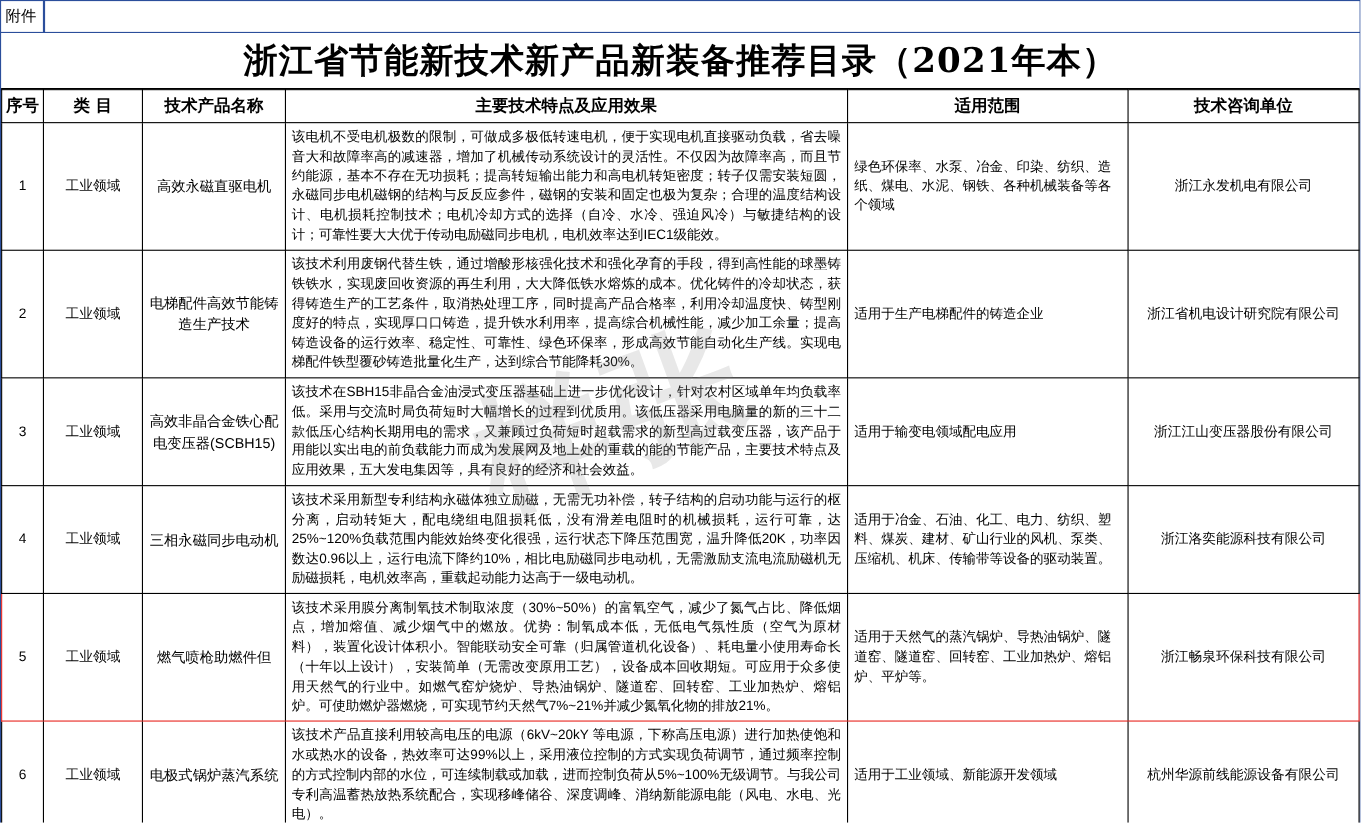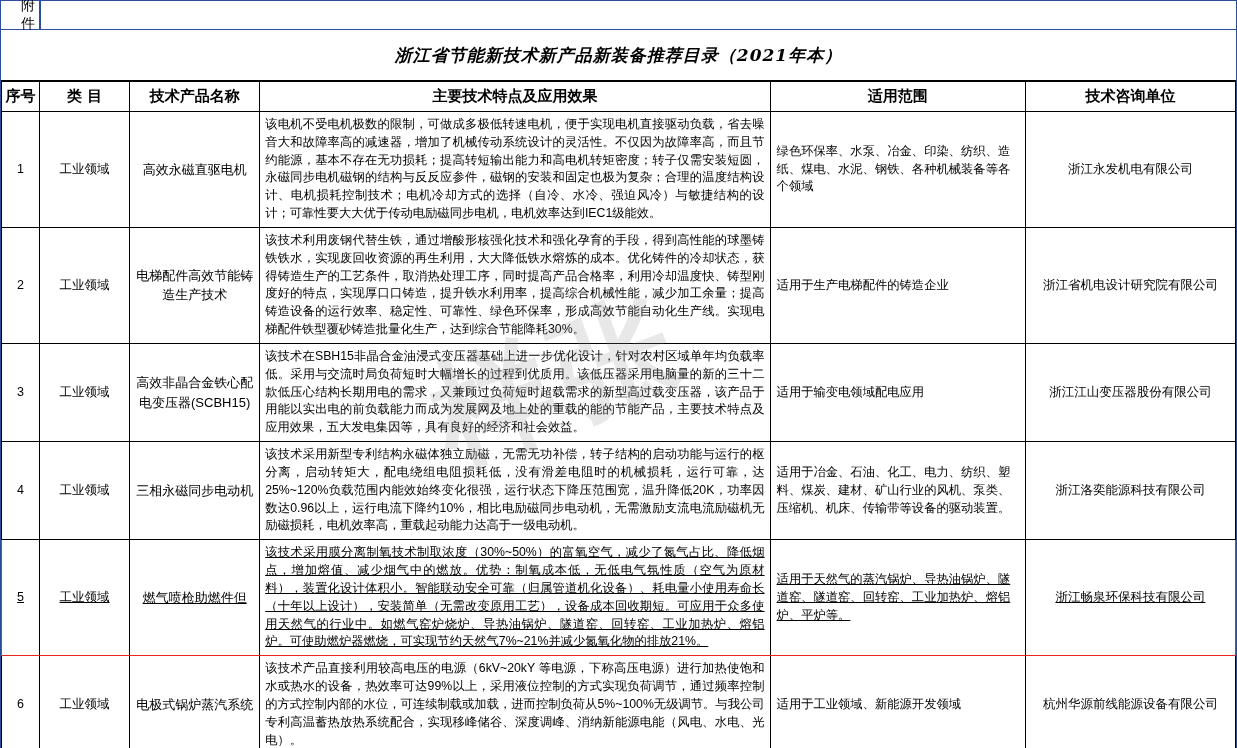--- a/index.html
+++ b/index.html
@@ -26,21 +26,21 @@
     height: 30px;
     box-sizing: border-box;
   }
   .attach-cell {
     border: 1px solid #2b4e9b;
     border-right: none;
     box-sizing: border-box;
     height: 30px;
     display: flex;
     align-items: center;
-    padding-left: 20px;
+    padding-left: 4px;
     font-size: 14px;
   }
   .attach-label {
     width: 40px;
     border-right: 1px solid #2b4e9b;
     justify-content: flex-start;
   }
   .attach-blank {
     flex: 1;
     border-right: 1px solid #2b4e9b;
@@ -56,26 +56,25 @@
   }
   .title-band {
     height: 50px;
     display: flex;
     align-items: center;
     justify-content: center;
     border-bottom: 1px solid #000000;
   }
   .doc-title {
     font-family: "DejaVu Serif", "Liberation Serif", serif;
-    font-size: 17px;
+    font-size: 31px;
     font-weight: bold;
     letter-spacing: 1px;
     color: #000000;
     white-space: nowrap;
-    font-style: italic;
   }
   table.maintable {
     border-collapse: collapse;
     width: 100%;
     table-layout: fixed;
   }
   table.maintable th, table.maintable td {
     border: 1px solid #000000;
     vertical-align: middle;
     box-sizing: border-box;
@@ -110,21 +109,20 @@
   }
   td.scope {
     text-align: left;
     padding: 4px 6px;
     font-size: 12.3px;
     line-height: 1.45;
   }
   tr.row-highlight > td {
     border-top: 1.6px solid #e8251f;
     border-bottom: 1.6px solid #e8251f;
-    text-decoration: underline;
   }
   tr.row-highlight > td.seq { border-left: 1.6px solid #e8251f; }
   tr.row-highlight > td.org { border-right: 1.6px solid #e8251f; }
 
   
   .watermark {
     position: absolute;
     top: 300px;
     left: 430px;
     font-family: "DejaVu Serif", "Liberation Serif", serif;

